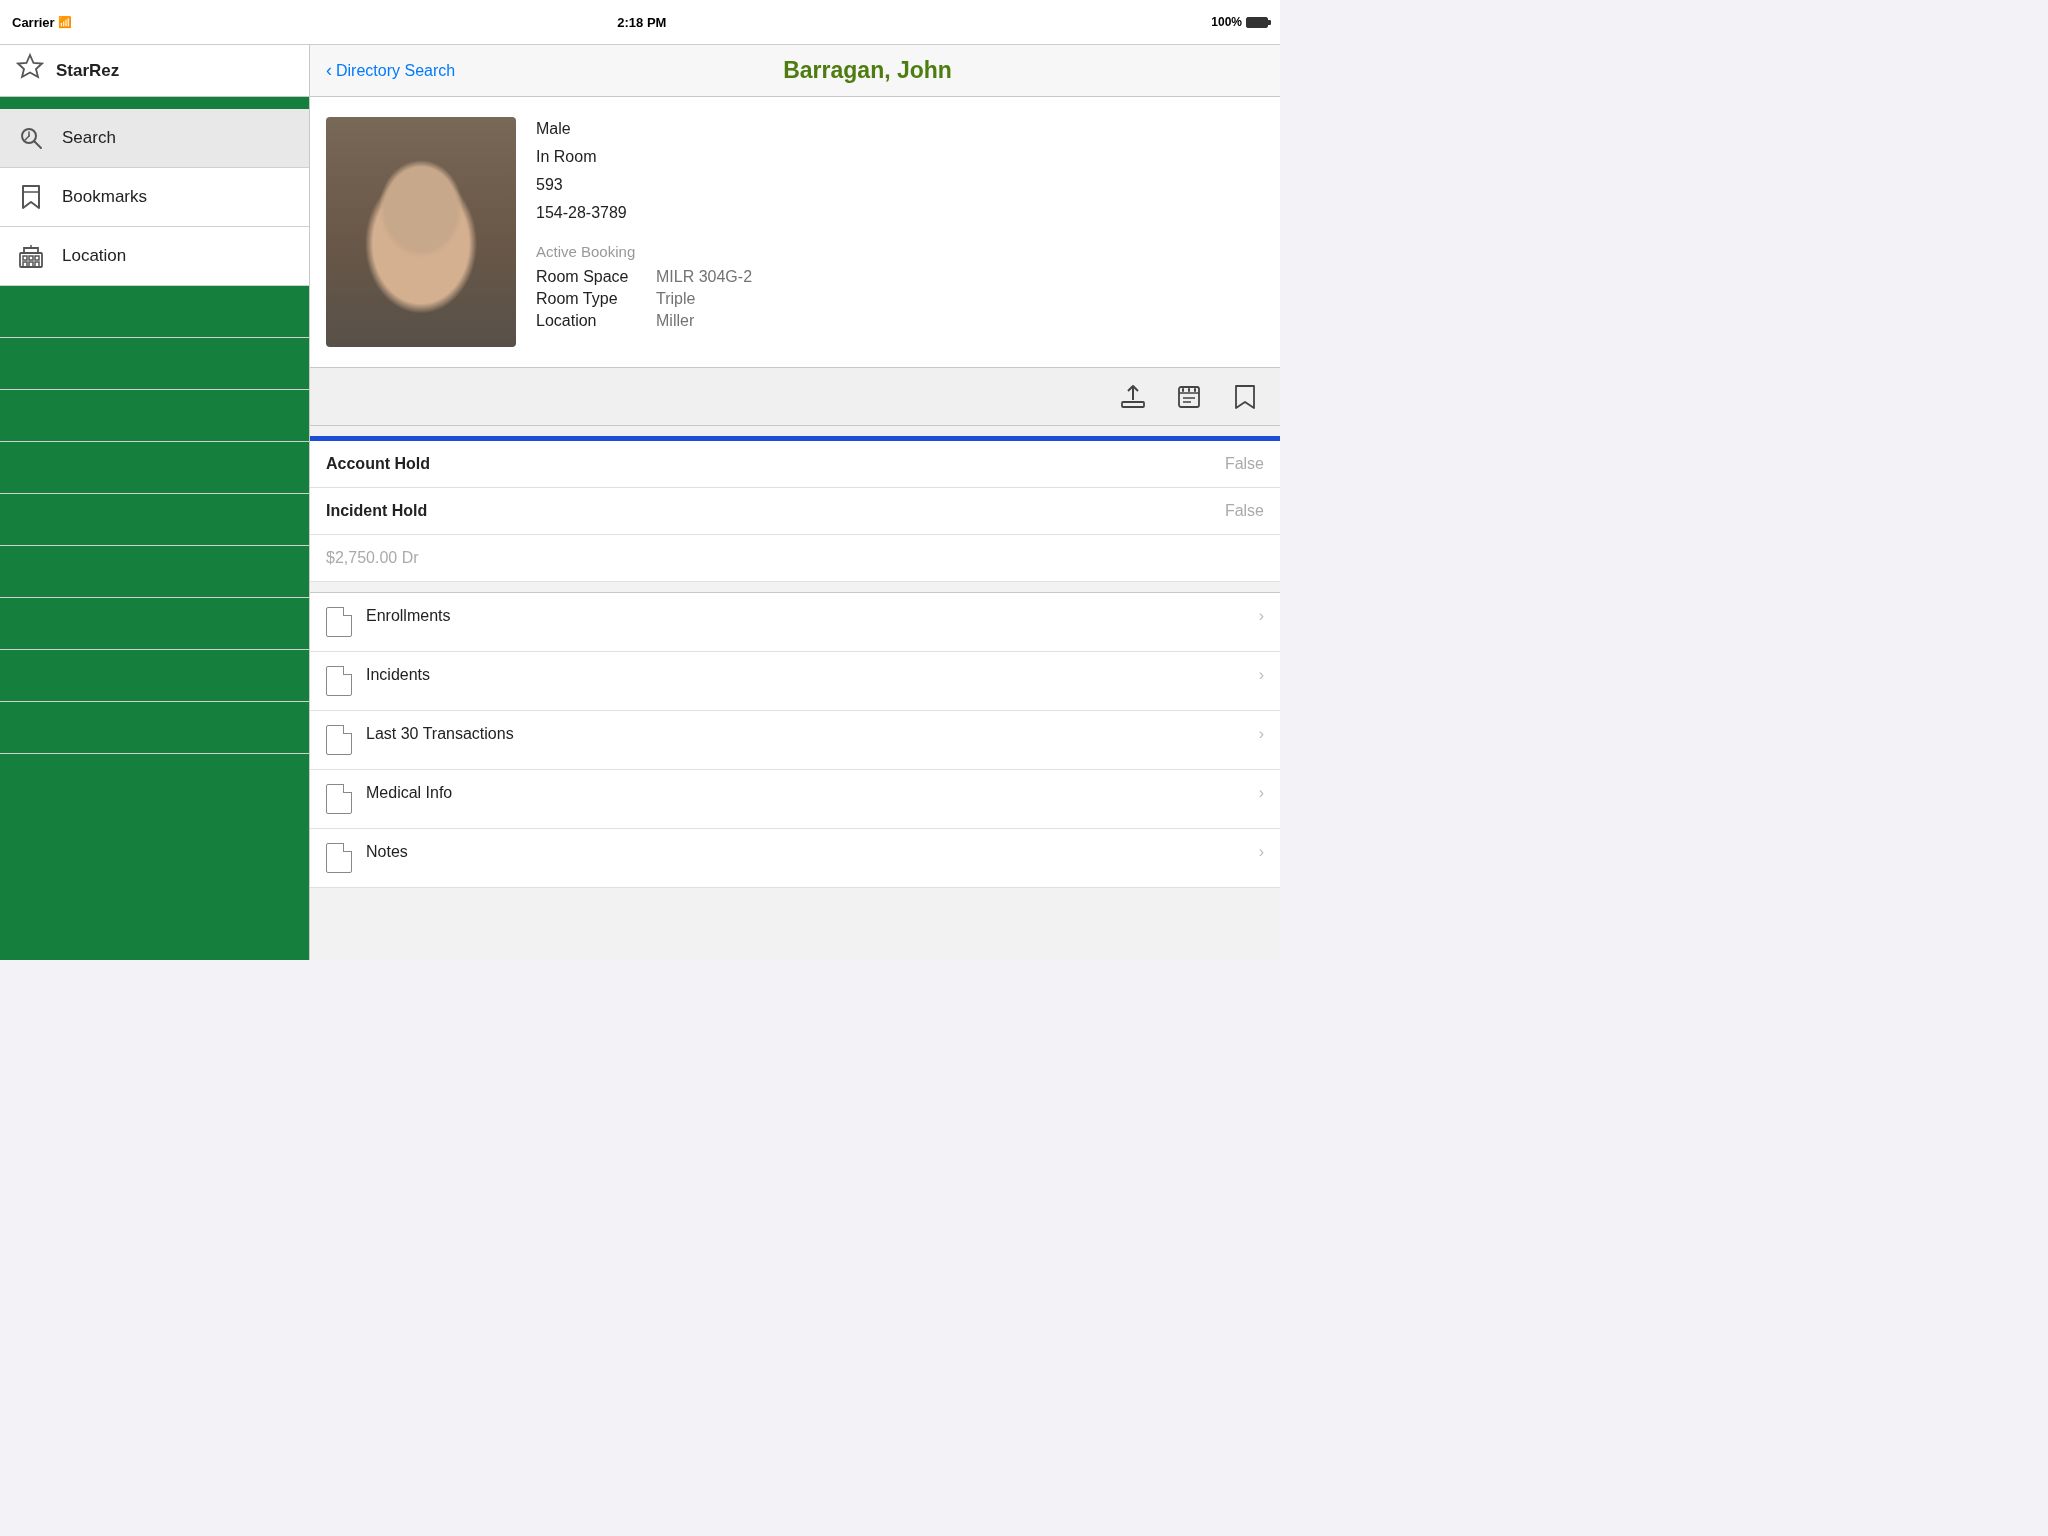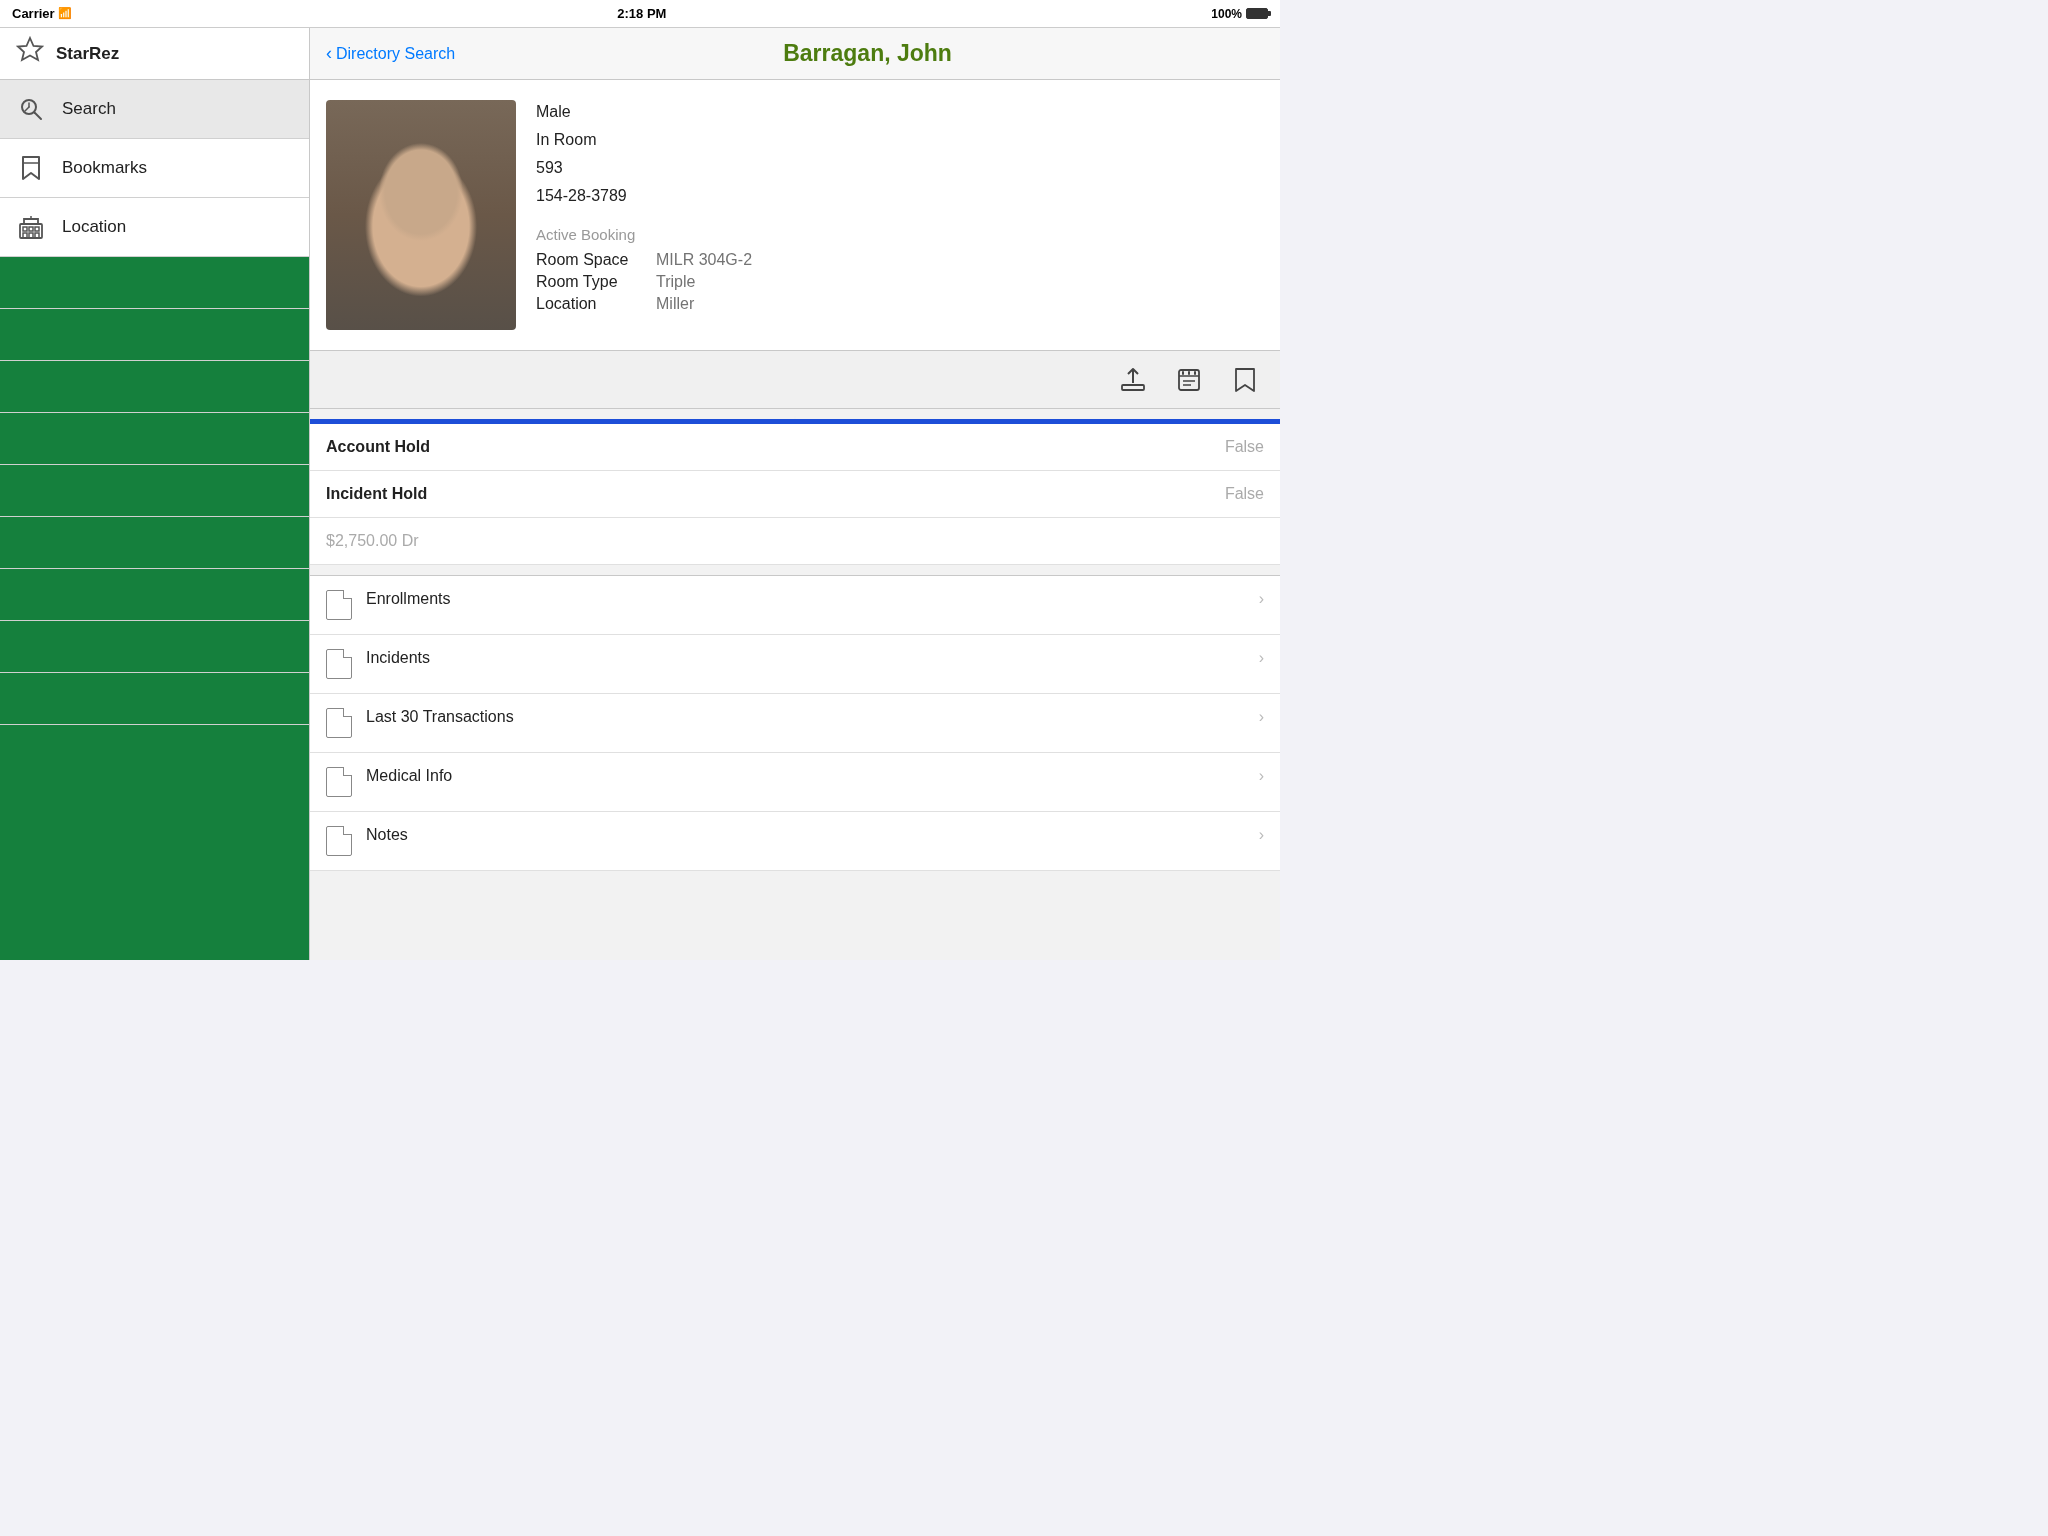--- a/index.html
+++ b/index.html
@@ -8,21 +8,21 @@
       background: #f2f2f7;
       width: 1280px;
       height: 960px;
       overflow: hidden;
       font-size: 16px;
     }
 
     
     .status-bar {
       background: white;
-      height: 28px;
+      height: 45px;
       display: flex;
       align-items: center;
       justify-content: space-between;
       padding: 0 12px;
       font-size: 13px;
       font-weight: 600;
       border-bottom: 1px solid #ccc;
     }
     .status-bar .carrier { display: flex; align-items: center; gap: 4px; }
     .status-bar .time { font-weight: 600; }
@@ -81,21 +81,21 @@
 
     .nav-item {
       display: flex;
       align-items: center;
       padding: 14px 16px;
       border-bottom: 1px solid #d0d0d0;
       background: white;
       cursor: pointer;
       gap: 16px;
     }
-    .nav-item.active { background: #e8e8e8; }
+    .nav-item.active { background: #e8e8e8; margin-top: 12px; }
     .nav-icon {
       width: 30px;
       height: 30px;
       display: flex;
       align-items: center;
       justify-content: center;
       color: #555;
     }
     .nav-label {
       font-size: 17px;

